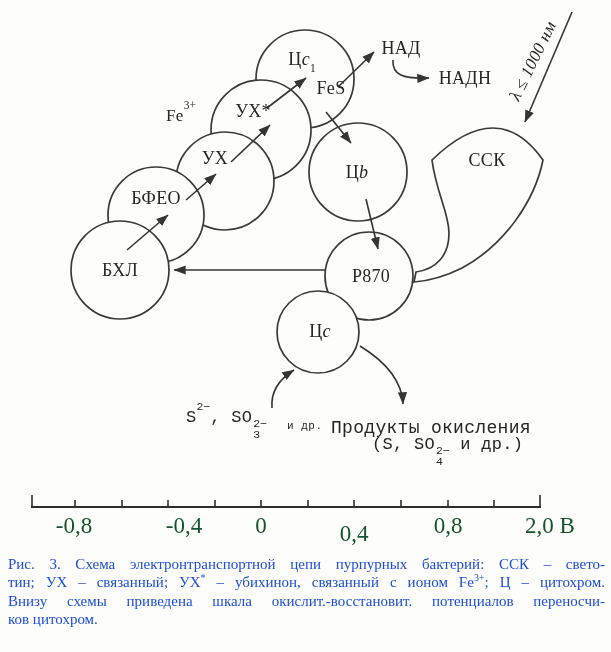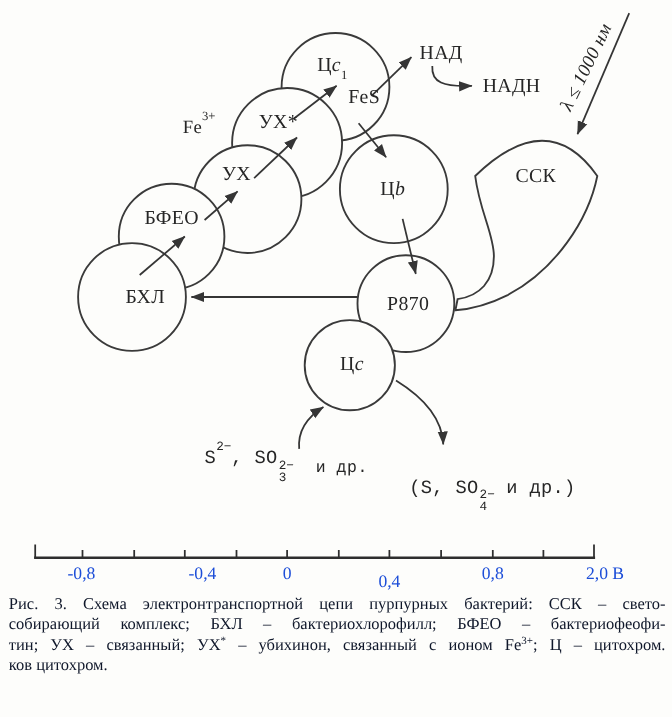--- a/index.html
+++ b/index.html
@@ -3,29 +3,29 @@
 <meta charset="utf-8">
 <style>
   html,body{margin:0;padding:0;background:#ffffff;}
   .page{position:relative;width:611px;height:652px;background:#fdfdfb;overflow:hidden;
         font-family:"Liberation Serif",serif;color:#242424;}
   svg{position:absolute;left:0;top:0;}
   .lbl{position:absolute;transform:translate(-50%,-50%);font-size:18px;white-space:nowrap;
        color:#262626;letter-spacing:.3px;}
   .lbl i{font-style:italic;}
   .left-anchor{transform:translate(0,-50%);font-family:Liberation Mono, monospace;}
-  .small{font-size:15px;letter-spacing:.5px;}
+  .small{font-size:11px;letter-spacing:.5px;}
   .rot{transform:translate(-50%,-50%) rotate(-64deg);font-style:italic;font-size:17px;}
   sup.s{font-size:11.5px;line-height:0;position:relative;top:-.5em;letter-spacing:0;}
   sub.s{font-size:11.5px;line-height:0;position:relative;top:.25em;letter-spacing:0;}
   .stk{display:inline-flex;flex-direction:column;font-size:11.5px;line-height:.9;
        vertical-align:-.45em;margin-left:1px;text-align:left;letter-spacing:0;}
-  .axlbl{position:absolute;transform:translateX(-50%);font-size:16px;color:#1d4ed8;}
-  .caption{position:absolute;left:8px;top:541px;width:597px;font-size:15px;
-           line-height:18.3px;color:#0f172a;}
+  .axlbl{position:absolute;transform:translateX(-50%);font-size:23px;color:#14532d;}
+  .caption{position:absolute;left:8px;top:555px;width:597px;font-size:15px;
+           line-height:18.3px;color:#1d4ed8;}
   .jline{text-align:justify;text-align-last:justify;}
   .caption sup{font-size:10px;line-height:0;}
 </style>
 </head>
 <body>
 
 <div class="page">
 
   <svg width="611" height="545" viewBox="0 0 611 545">
     <defs>
@@ -78,48 +78,49 @@
         <line x1="540" y1="495" x2="540" y2="507"></line>
       </g>
     </g>
   </svg>
 
   <span class="lbl" style="left:302px;top:59px"><span>Ц</span><i>c</i><sub class="s">1</sub></span>
   <span class="lbl" style="left:331px;top:88px">FeS</span>
   <span class="lbl" style="left:253px;top:111px">УХ*</span>
   <span class="lbl" style="left:215px;top:158px">УХ</span>
   <span class="lbl" style="left:156px;top:198px">БФЕО</span>
-  <span class="lbl" style="left:132px;top:270px">БХЛ</span>
+  <span class="lbl" style="left:120px;top:270px">БХЛ</span>
   <span class="lbl" style="left:357px;top:172px"><span>Ц</span><i>b</i></span>
   <span class="lbl" style="left:371px;top:276px">P870</span>
   <span class="lbl" style="left:320px;top:331px"><span>Ц</span><i>c</i></span>
   <span class="lbl" style="left:487px;top:160px">ССК</span>
 
   <span class="lbl" style="left:181px;top:116px;font-size:17px"><span>Fe</span><sup class="s">3+</sup></span>
   <span class="lbl" style="left:401px;top:48px">НАД</span>
   <span class="lbl" style="left:465px;top:78px">НАДН</span>
   <span class="lbl rot" style="left:533px;top:61px">λ ≤ 1000 нм</span>
 
   <span class="lbl left-anchor" style="left:186px;top:424px;font-size:17px"><span>S</span><sup class="s">2−</sup><span>, </span><span>SO</span><span class="stk">
         <span>2−</span>
         <span>3</span>
       </span></span>
   <span class="lbl left-anchor small" style="left:287px;top:426px">и др.</span>
+  <span class="lbl left-anchor" style="left:331px;top:428px">Продукты окисления</span>
   <span class="lbl left-anchor" style="left:372px;top:451px;font-size:17px"><span>(S, SO</span><span class="stk">
         <span>2−</span>
         <span>4</span>
       </span><span> и др.)</span></span>
 
   <span class="axlbl" style="left:74px;top:513px">-0,8</span>
   <span class="axlbl" style="left:184px;top:513px">-0,4</span>
   <span class="axlbl" style="left:261px;top:513px">0</span>
   <span class="axlbl" style="left:354px;top:521px">0,4</span>
   <span class="axlbl" style="left:448px;top:513px">0,8</span>
   <span class="axlbl" style="left:550px;top:513px">2,0 В</span>
 
   <div class="caption">
     <div class="jline">Рис. 3. Схема электронтранспортной цепи пурпурных бактерий: ССК – свето-</div>
-    <div class="jline">собирающий комплекс; БХЛ – бактериохлорофилл; БФЕО – бактериофеофи-</div>
     <div class="jline"><span>тин; УХ – связанный; УХ</span><sup>*</sup><span> – убихинон, связанный с ионом Fe</span><sup>3+</sup><span>; Ц – цитохром.</span></div>
+    <div class="jline">Внизу схемы приведена шкала окислит.-восстановит. потенциалов переносчи-</div>
     <div>ков цитохром.</div>
   </div>
 
 </div>
 
 </body></html>

